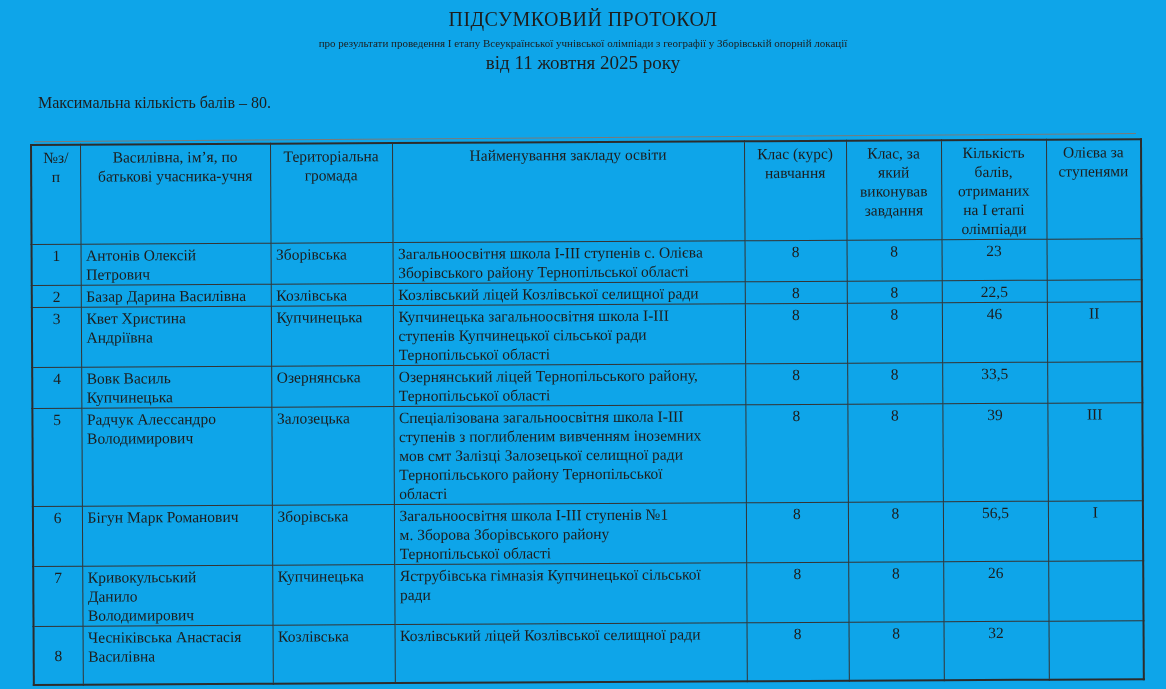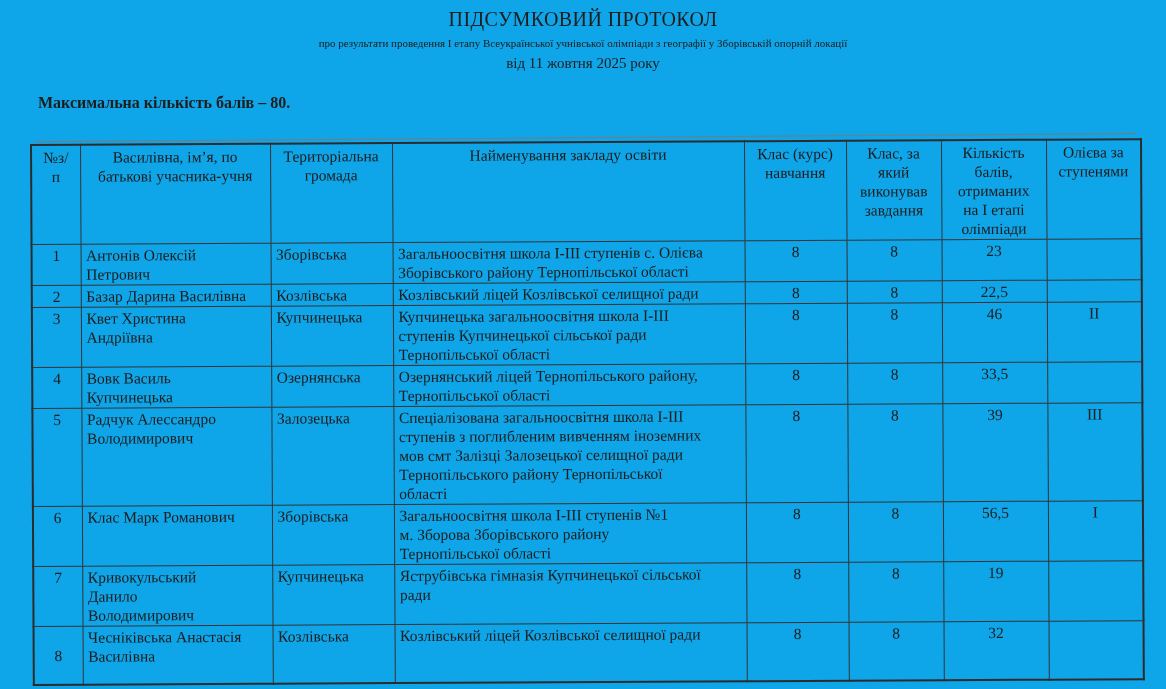--- a/index.html
+++ b/index.html
@@ -17,28 +17,27 @@
     font-size: 20px;
     line-height: 23px;
     letter-spacing: 0.4px;
   }
   .doc-subtitle {
     font-size: 11px;
     line-height: 20px;
     margin-top: 2px;
   }
   .doc-date {
-    font-size: 15px;
+    font-size: 19px;
     line-height: 20px;
   }
   .max-score {
     margin: 20px 0 0 38px;
     font-size: 16px;
     line-height: 20px;
-    font-weight: bold;
   }
   .table-wrap {
     position: relative;
     margin: 31px 0 0 30px;
     width: 1110px;
     transform: rotate(-0.3deg);
     transform-origin: 0 0;
   }
   
   .scan-artifact-line {
@@ -183,41 +182,41 @@
 мов смт Залізці Залозецької селищної ради
 Тернопільського району Тернопільської
 області</td>
             <td class="c-center">8</td>
             <td class="c-center">8</td>
             <td class="c-center">39</td>
             <td class="c-center">III</td>
           </tr>
           <tr>
             <td class="c-num">6</td>
-            <td class="c-name">Клас Марк Романович</td>
+            <td class="c-name">Бігун Марк Романович</td>
             <td class="c-comm">Зборівська</td>
             <td class="c-school">Загальноосвітня школа І-ІІІ ступенів №1
 м. Зборова Зборівського району
 Тернопільської області</td>
             <td class="c-center">8</td>
             <td class="c-center">8</td>
             <td class="c-center">56,5</td>
             <td class="c-center">I</td>
           </tr>
           <tr>
             <td class="c-num">7</td>
             <td class="c-name">Кривокульський
 Данило
 Володимирович</td>
             <td class="c-comm">Купчинецька</td>
             <td class="c-school">Яструбівська гімназія Купчинецької сільської
 ради</td>
             <td class="c-center">8</td>
             <td class="c-center">8</td>
-            <td class="c-center">19</td>
+            <td class="c-center">26</td>
             <td class="c-center"></td>
           </tr>
           <tr>
             <td class="c-num">8</td>
             <td class="c-name">Чесніківська Анастасія
 Василівна</td>
             <td class="c-comm">Козлівська</td>
             <td class="c-school">Козлівський ліцей Козлівської селищної ради</td>
             <td class="c-center">8</td>
             <td class="c-center">8</td>

